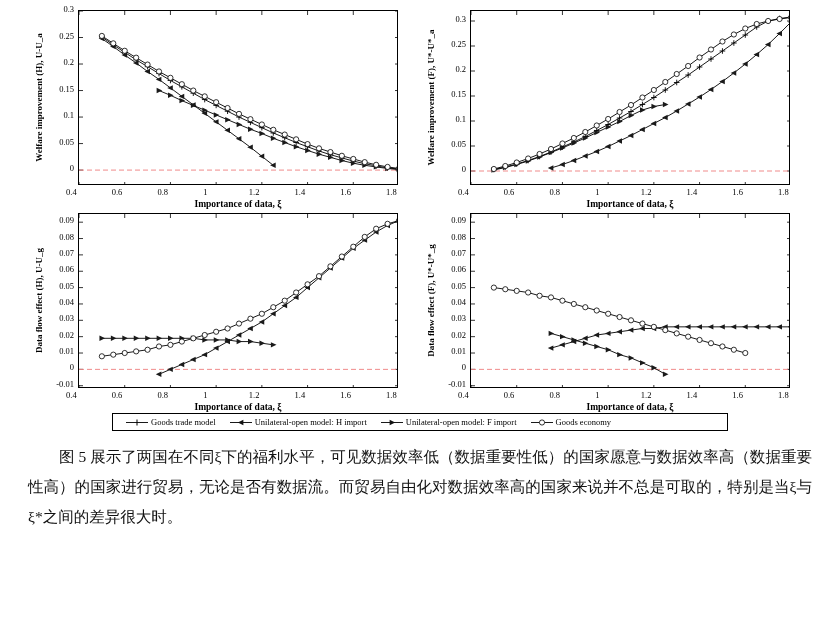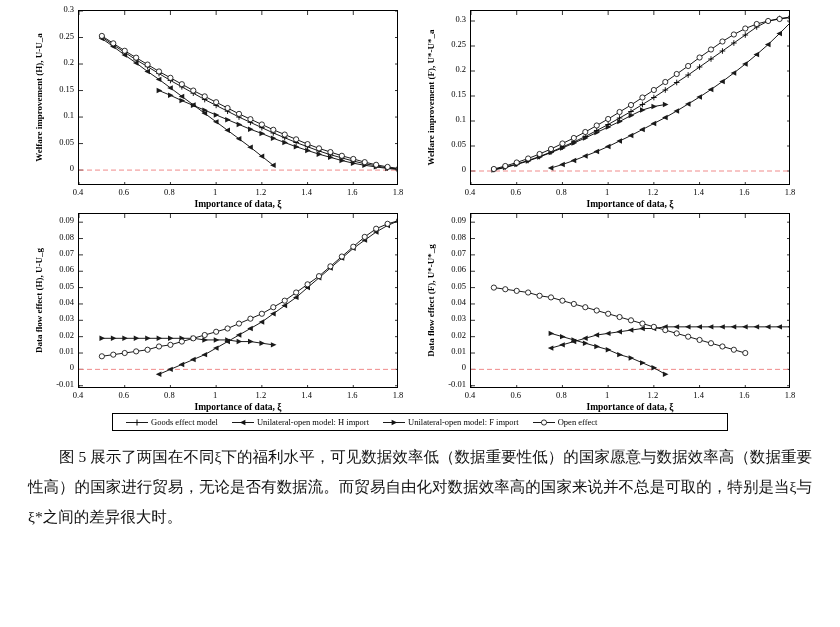--- a/index.html
+++ b/index.html
@@ -36,21 +36,21 @@
   }
   .tick-y{
     position:absolute;
     font-size:8.5px;
     text-align:right;
     white-space:nowrap;
   }
   .tick-x{
     position:absolute;
     font-size:8.5px;
-    text-align:center;
+    text-align:left;
     white-space:nowrap;
   }
   .legend{
     position:absolute;
     border:1px solid #000;
     background:#fff;
     height:18px;
     display:flex;
     align-items:center;
     box-sizing:border-box;
@@ -791,21 +791,21 @@
     <div class="xlabel" style="left: 470px; width: 320px; top: 402px;">Importance of data, ξ</div>
     <div class="ylabel" style="left: 426px; top: 388px; width: 175px; text-align: center;">Data flow effect (F), U*-U*_g</div>
     <div class="legend" style="left: 112px; top: 413px; width: 616px;">
       <div class="leg-item">
         <span style="display: inline-flex; align-items: center;">
           <svg width="22" height="9" viewBox="0 0 22 9">
             <line x1="0" y1="4.5" x2="22" y2="4.5" stroke="#000" stroke-width="0.9"></line>
             <line x1="11" y1="1.5" x2="11" y2="7.5" stroke="#000" stroke-width="1"></line>
           </svg>
         </span>
-        <span>Goods effect model</span>
+        <span>Goods trade model</span>
       </div>
       <div class="leg-item">
         <span style="display: inline-flex; align-items: center;">
           <svg width="22" height="9" viewBox="0 0 22 9">
             <line x1="0" y1="4.5" x2="22" y2="4.5" stroke="#000" stroke-width="0.9"></line>
             <polygon points="7.8,4.5 13.4,1.7999999999999998 13.4,7.2" fill="#111"></polygon>
           </svg>
         </span>
         <span>Unilateral-open model: H import</span>
       </div>
@@ -818,20 +818,20 @@
         </span>
         <span>Unilateral-open model: F import</span>
       </div>
       <div class="leg-item">
         <span style="display: inline-flex; align-items: center;">
           <svg width="22" height="9" viewBox="0 0 22 9">
             <line x1="0" y1="4.5" x2="22" y2="4.5" stroke="#000" stroke-width="0.9"></line>
             <circle cx="11" cy="4.5" r="2.6" fill="#fff" stroke="#000" stroke-width="0.8"></circle>
           </svg>
         </span>
-        <span>Open effect</span>
+        <span>Goods economy</span>
       </div>
     </div>
   </div>
 
 <div class="caption">
   <p>图 5 展示了两国在不同ξ下的福利水平，可见数据效率低（数据重要性低）的国家愿意与数据效率高（数据重要性高）的国家进行贸易，无论是否有数据流。而贸易自由化对数据效率高的国家来说并不总是可取的，特别是当ξ与ξ*之间的差异很大时。</p>
 </div>
 
 </body></html>

